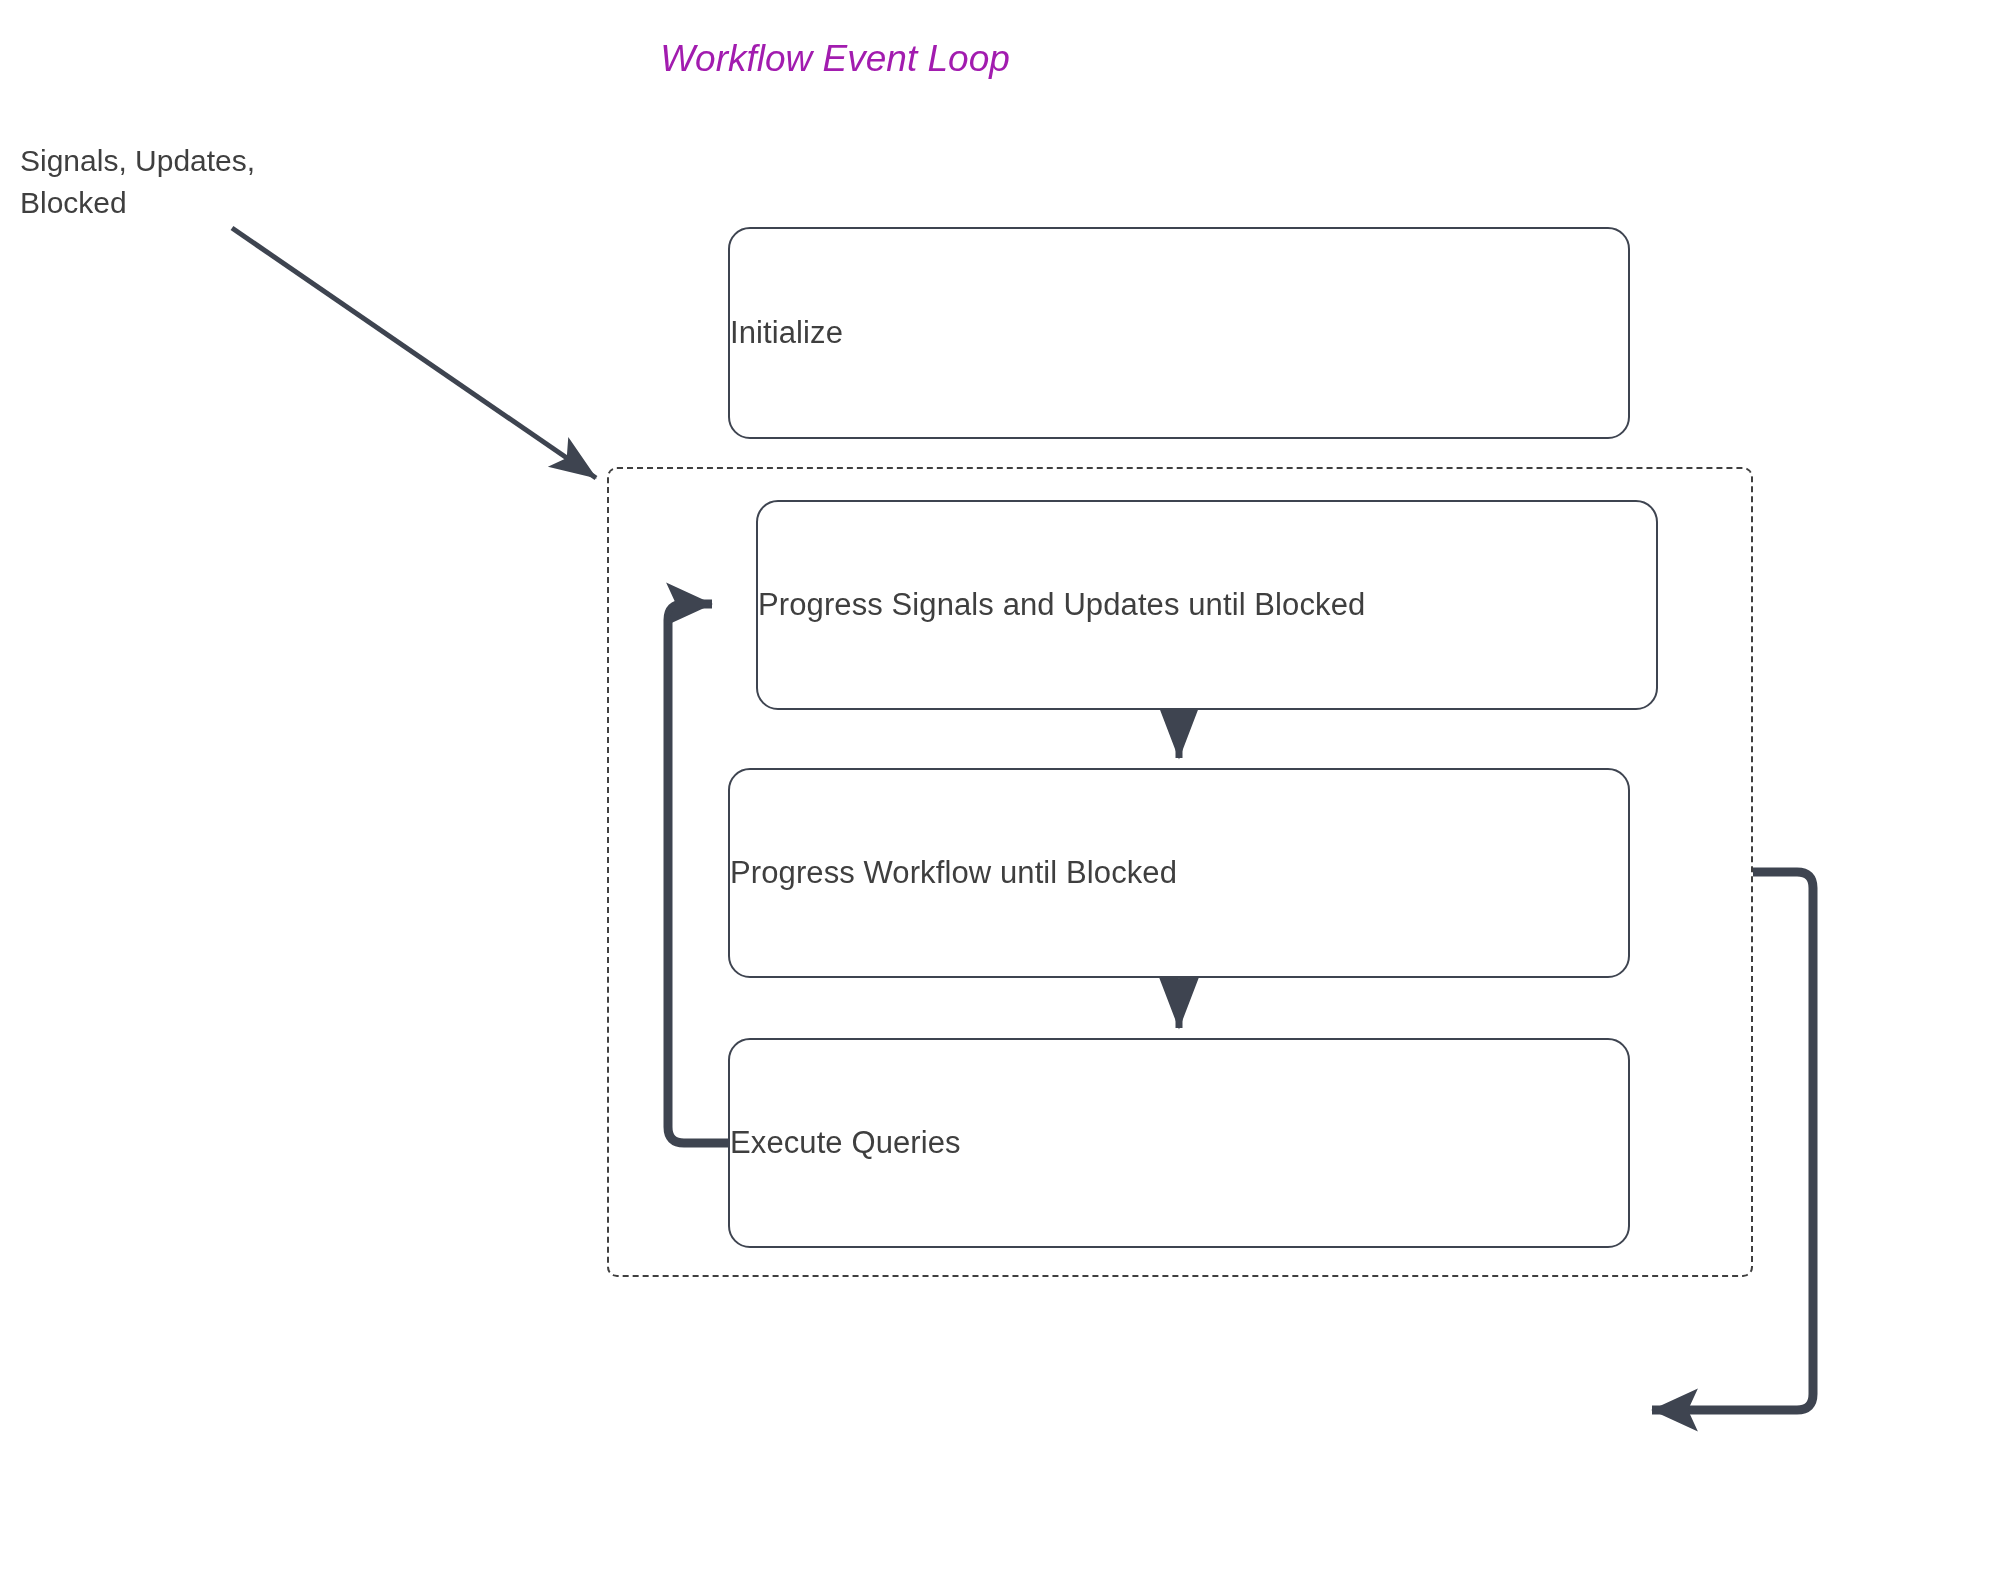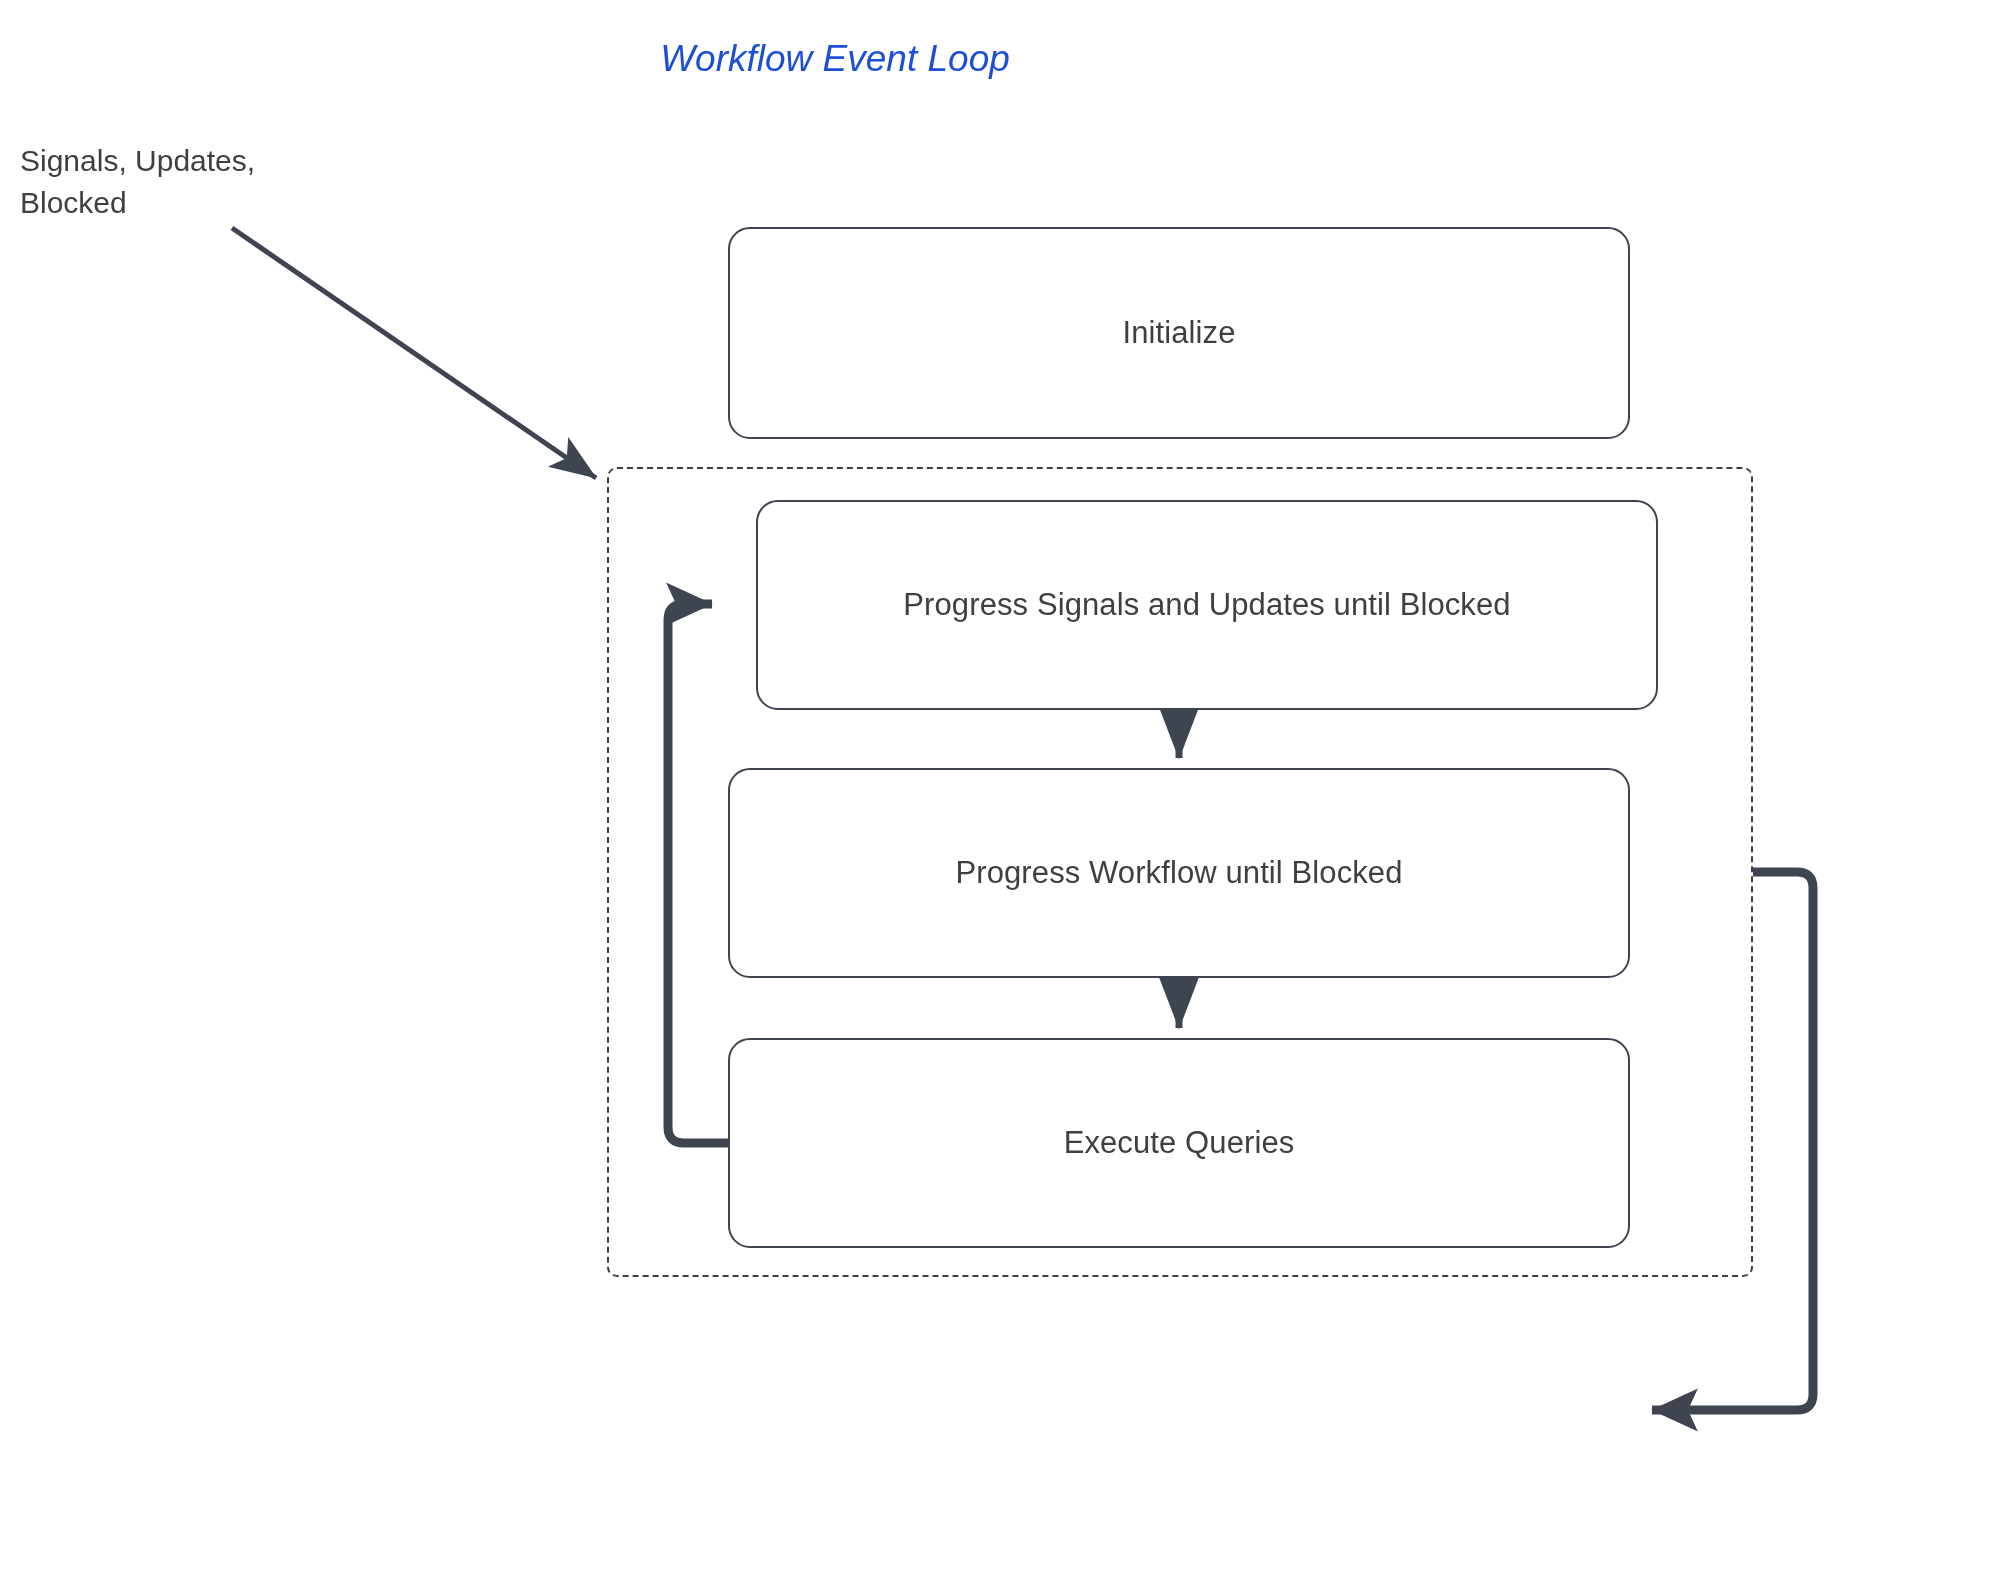--- a/index.html
+++ b/index.html
@@ -24,40 +24,40 @@
     pointer-events: none;
   }
   .node-box {
     position: absolute;
     box-sizing: border-box;
     border: 2px solid #3e4450;
     border-radius: 22px;
     background: #ffffff;
     display: flex;
     align-items: center;
-    justify-content: center;
+    justify-content: flex-start;
   }
   .node-label {
     font-family: "Liberation Sans", sans-serif;
     font-size: 31px;
     color: #3f3f3f;
     letter-spacing: 0.1px;
     text-align: center;
     white-space: nowrap;
   }
   #diagram-title {
     position: absolute;
     left: 0;
     top: 38px;
     width: 1670px;
     text-align: center;
     font-family: "Liberation Sans", sans-serif;
     font-style: italic;
     font-size: 37px;
-    color: #1d4ed8;
+    color: #a21caf;
   }
   #input-label {
     position: absolute;
     left: 20px;
     top: 140px;
     width: 300px;
     font-family: "Liberation Sans", sans-serif;
     font-size: 30px;
     line-height: 42px;
     color: #3f3f3f;

